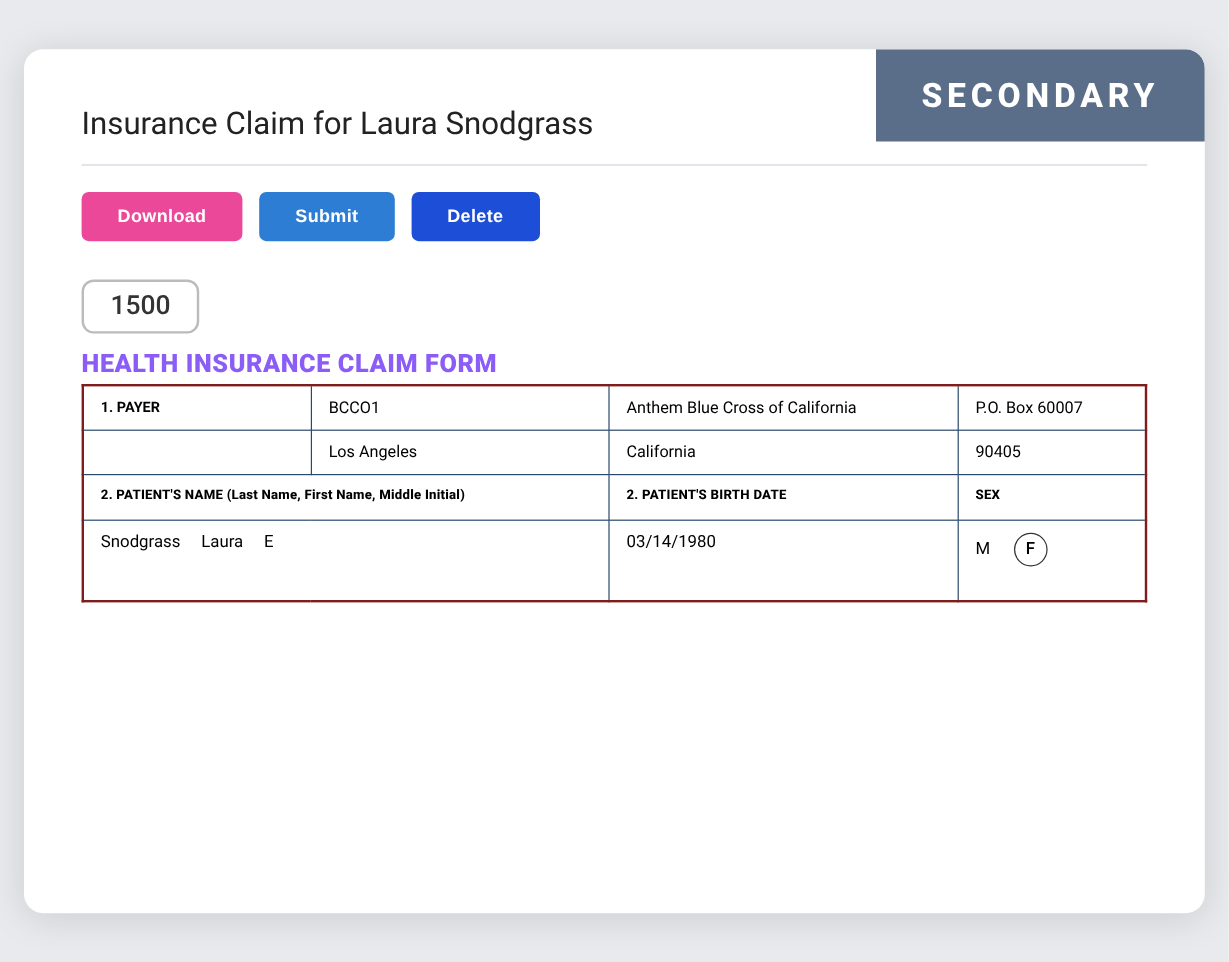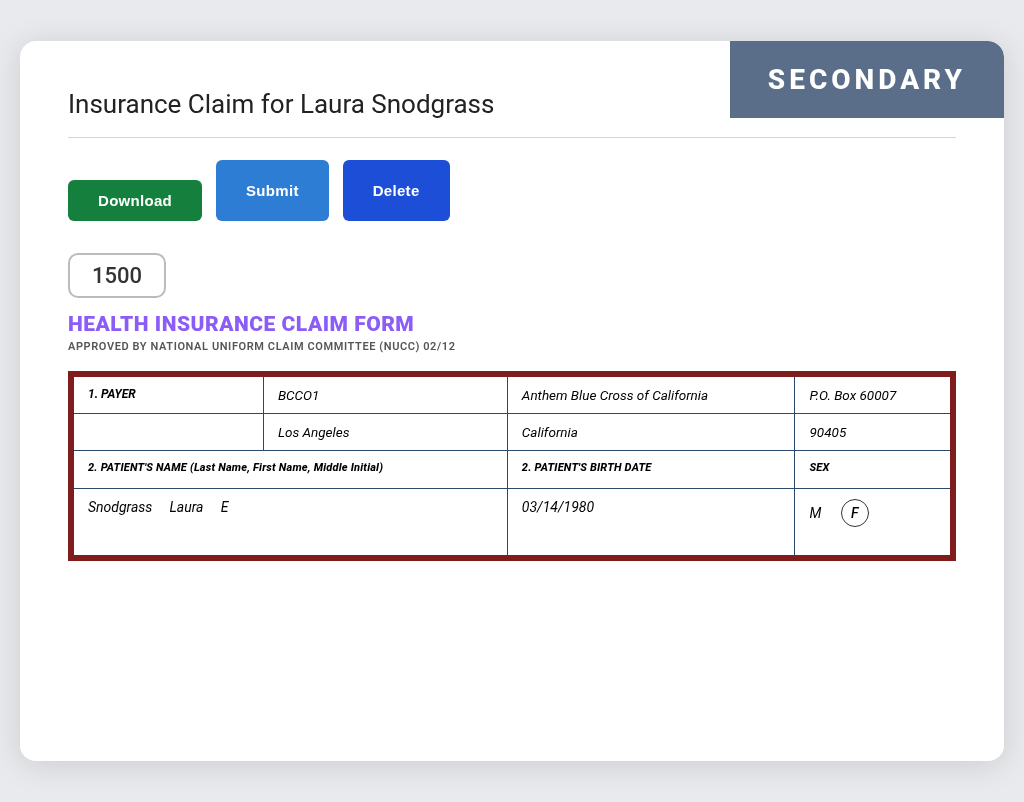--- a/index.html
+++ b/index.html
@@ -55,21 +55,21 @@
     .btn {
       padding: 12px 30px;
       border-radius: 6px;
       border: none;
       font-size: 15px;
       font-weight: 600;
       cursor: pointer;
       color: #fff;
       letter-spacing: 0.3px;
     }
-    .btn-download { background: #15803d; margin-top: 20px; }
+    .btn-download { background: #ec4899; }
     .btn-submit { background: #2e7dd4; }
     .btn-delete { background: #1d4ed8; }
     .form-id-box {
       display: inline-block;
       border: 2px solid #bbb;
       border-radius: 10px;
       padding: 8px 22px;
       font-size: 22px;
       font-weight: 500;
       color: #333;
@@ -86,23 +86,22 @@
     .form-subtitle {
       font-size: 11px;
       font-weight: 600;
       color: #555;
       letter-spacing: 0.6px;
       margin-bottom: 18px;
     }
     .claim-table {
       width: 100%;
       border-collapse: collapse;
-      border: 6px solid #7f1d1d;
+      border: 2px solid #7f1d1d;
       font-size: 13.5px;
-      font-style: italic;
     }
     .claim-table td, .claim-table th {
       border: 1px solid #2a4a6b;
       padding: 10px 14px;
       vertical-align: top;
     }
     .payer-row td {
       border-bottom: 1px solid #2a4a6b;
     }
     .label-cell {
@@ -157,21 +156,20 @@
   <hr class="divider">
 
   <div class="actions">
     <button class="btn btn-download">Download</button>
     <button class="btn btn-submit">Submit</button>
     <button class="btn btn-delete">Delete</button>
   </div>
 
   <div class="form-id-box">1500</div>
   <div class="form-title">HEALTH INSURANCE CLAIM FORM</div>
-  <div class="form-subtitle">APPROVED BY NATIONAL UNIFORM CLAIM COMMITTEE (NUCC) 02/12</div>
 
   <table class="claim-table">
     <tbody>
 
       <tr class="payer-row">
         <td class="label-cell">1. PAYER</td>
         <td>BCCO1</td>
         <td>Anthem Blue Cross of California</td>
         <td>P.O. Box 60007</td>
       </tr>

